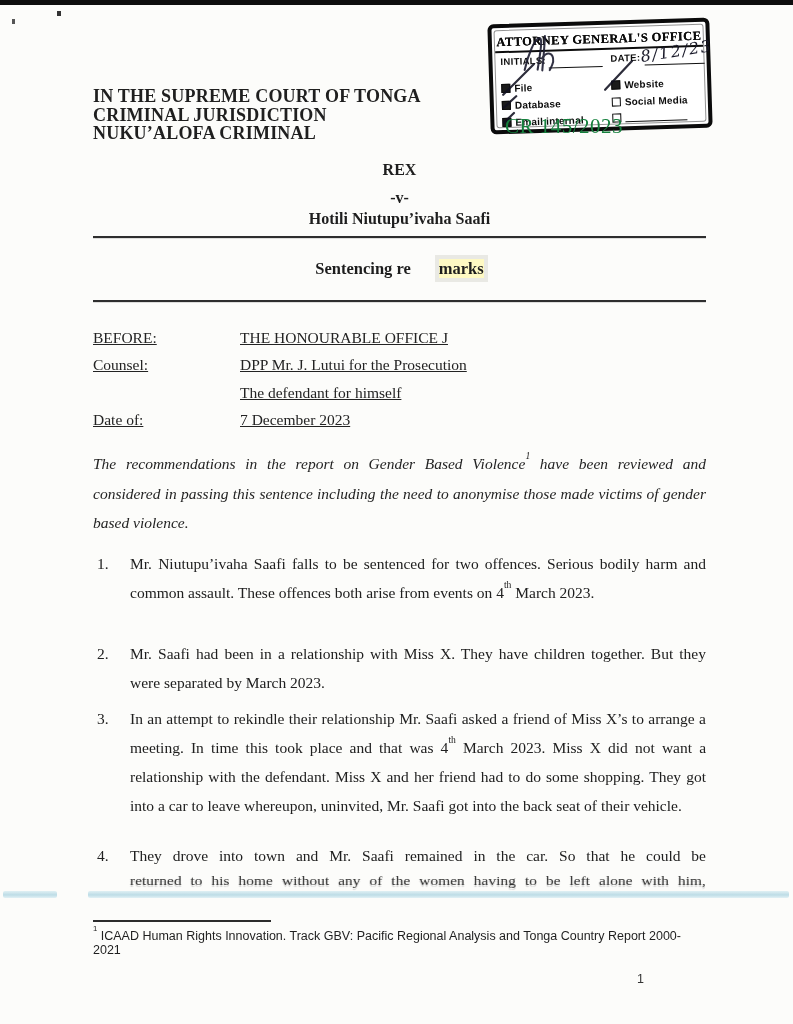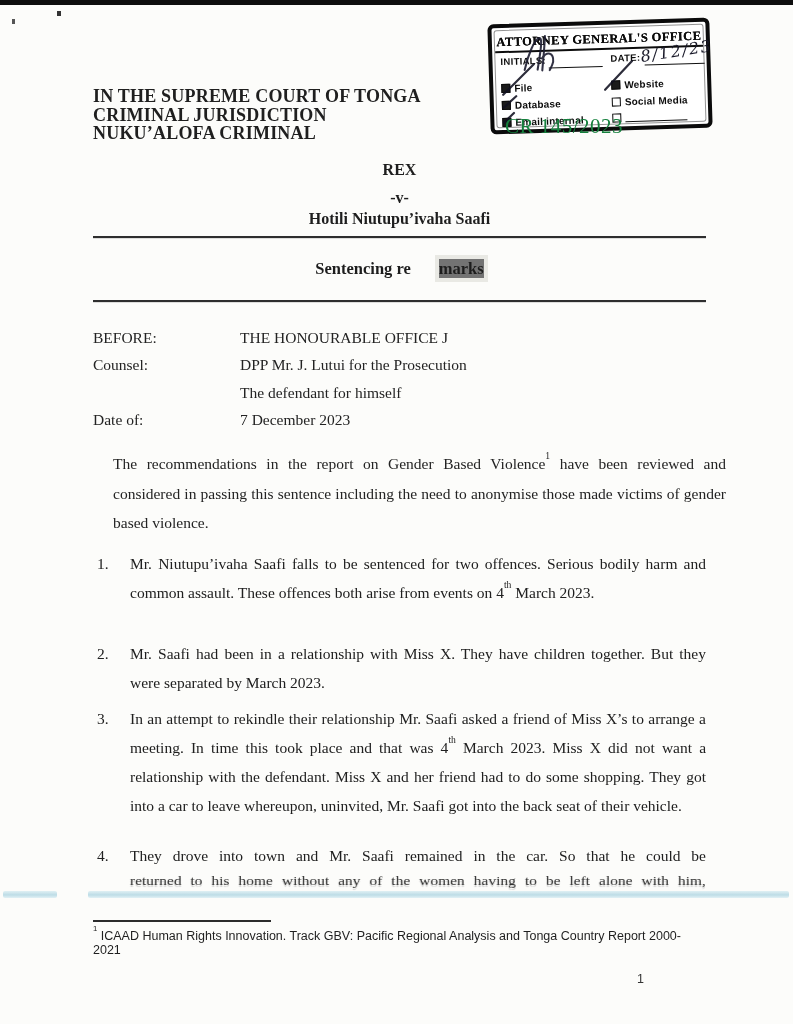--- a/index.html
+++ b/index.html
@@ -55,30 +55,30 @@
   
   .ctitle { text-align:center; font-weight:bold; font-size:16px; color:#1e1e1e; }
   .t-rex { top:161px; }
   .t-v { top:189px; }
   .t-def { top:210px; }
   .rule { position:absolute; left:0; width:613px; height:2px; background:#2e2e2e; }
   .rule-1 { top:236px; }
   .rule-2 { top:300px; }
   .rule-1:after, .rule-2:after { content:""; position:absolute; left:0; top:2px; width:100%; height:1px; background:rgba(0,0,0,0.12); }
   .doc-title { top:259px; text-align:center; font-weight:bold; font-size:16.5px; color:#1d1d1d; }
-  .hl { background:#737373; box-shadow:0 0 0 4px #e9e9e4;margin-left:28px; }
+  .hl { background:#fef9c3; box-shadow:0 0 0 4px #e9e9e4;margin-left:28px; }
 
   
   .meta { top:324px; font-size:15.5px; color:#232323; }
-  .meta-row { display:flex; line-height:27.3px; }
+  .meta-row { display:flex; line-height:27.3px;text-decoration:underline; }
   .meta-label { width:147px; flex:none; }
   .meta-value { flex:1; }
 
   
-  .preamble { top:449px; font-size:15.5px; line-height:29.5px; text-align:justify; color:#232323;margin-left:20px; }
+  .preamble { top:449px; font-style:italic; font-size:15.5px; line-height:29.5px; text-align:justify; color:#232323; }
 
   
   .para { display:flex; font-size:15.5px; line-height:29px; color:#202020; }
   .p1 { top:549px; } .p2 { top:639px; } .p3 { top:704px; } .p4 { top:841px; }
   .pmark { width:37px; flex:none; padding-left:4px; box-sizing:border-box; }
   .ptext { flex:1; text-align:justify; }
   .jline { text-align:justify; text-align-last:justify; }
   .squish {
     transform:scaleY(0.76) skewX(-0.5deg); transform-origin:50% 0;
     filter:blur(0.35px); opacity:0.93;

